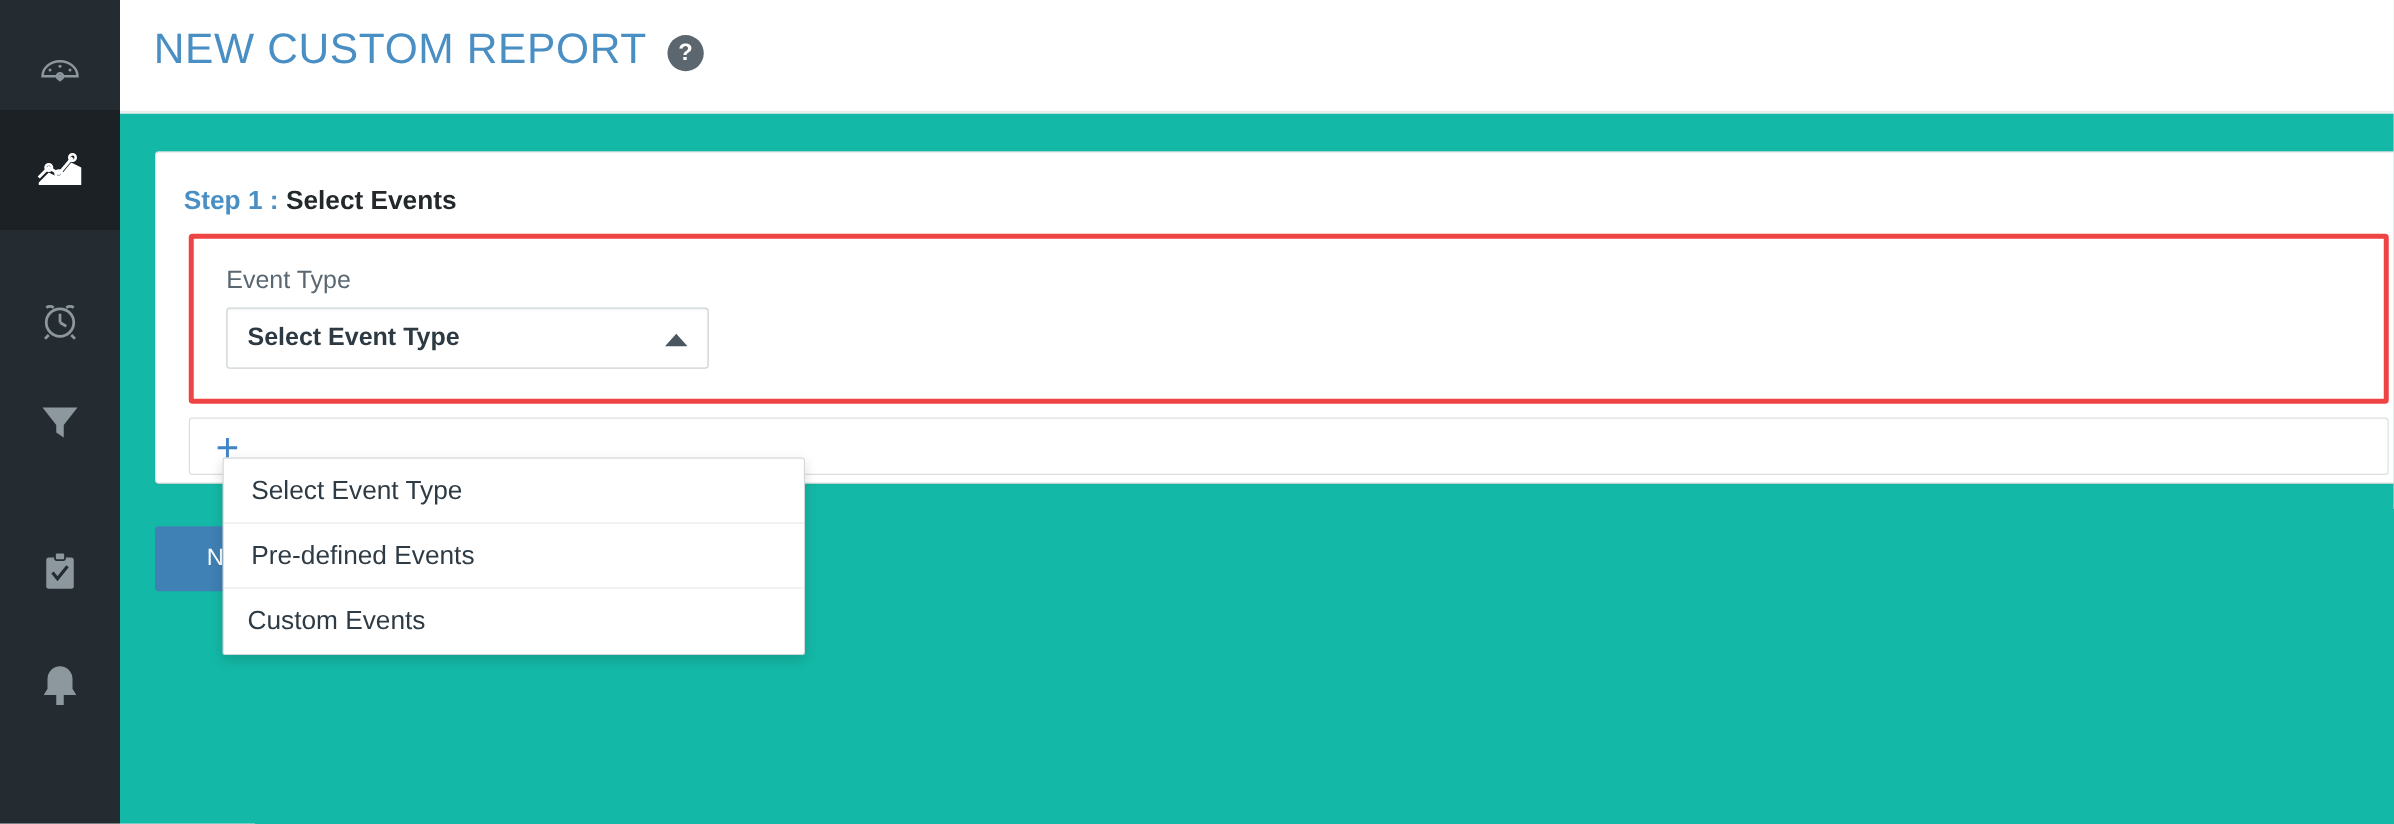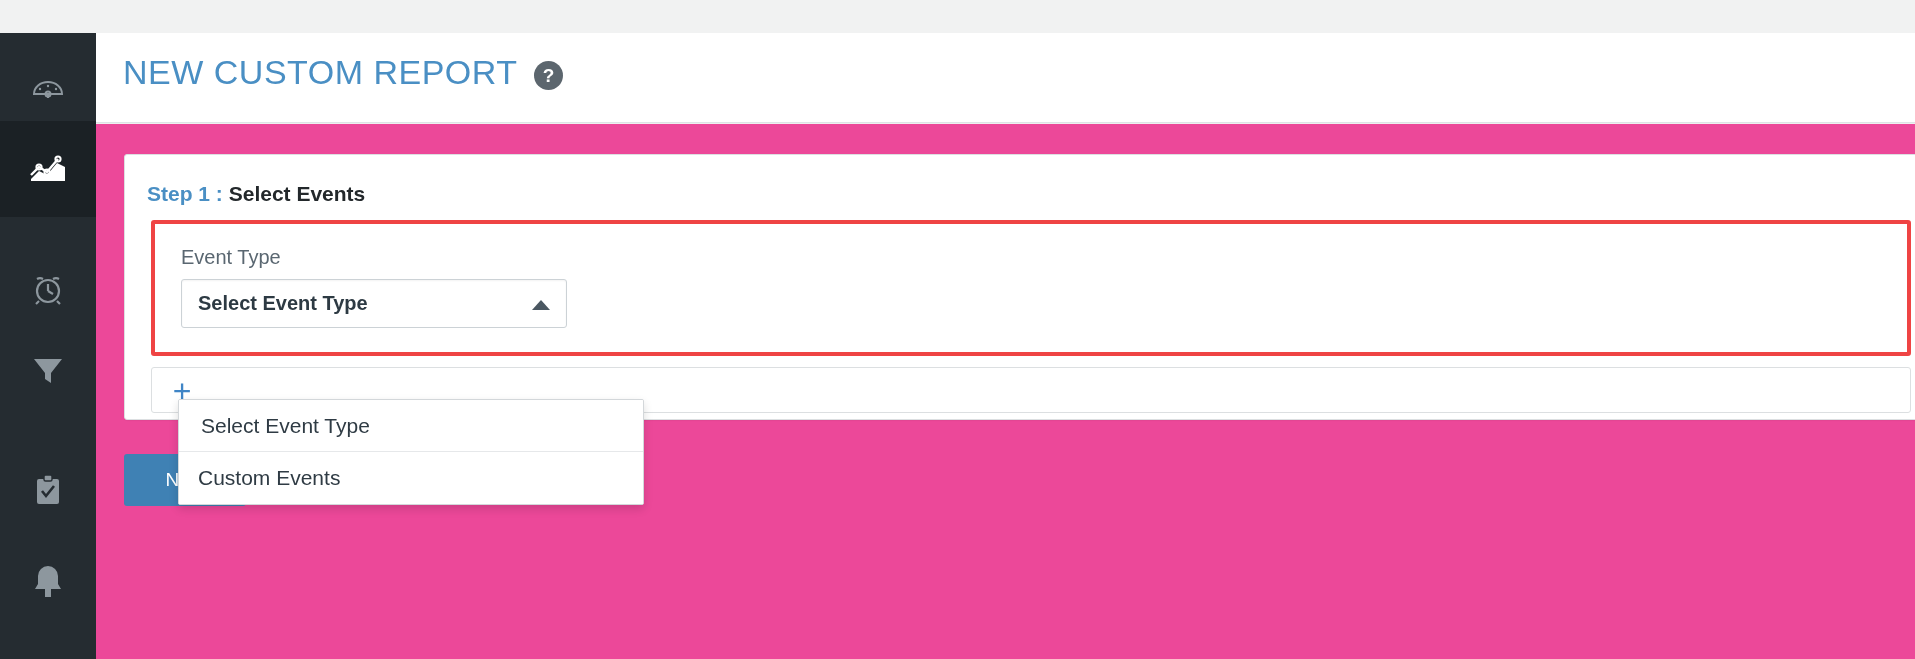--- a/index.html
+++ b/index.html
@@ -9,21 +9,20 @@
     overflow: hidden;
     background: #f1f2f2;
     font-family: "Liberation Sans", sans-serif;
   }
 
   #app {
     position: relative;
     width: 1915px;
     height: 496px;
     background: #eef0f0;
-    margin-top: 33px;
   }
 
   
   #sidebar {
     position: absolute;
     left: 0; top: 0;
     width: 96px; height: 659px;
     background: #252c31;
     z-index: 5;
   }
@@ -66,21 +65,21 @@
     text-align: center;
     cursor: pointer;
     font-family: "Liberation Sans", sans-serif;
   }
 
   
   #content {
     position: absolute;
     left: 96px; top: 91px;
     width: 1819px; height: 568px;
-    background: #ec4899;
+    background: #14b8a6;
   }
 
   #step-card {
     position: absolute;
     left: 28px; top: 30px;
     width: 1810px; height: 266px;
     background: #ffffff;
     border: 1px solid #dcdfe1;
     border-radius: 3px;
     box-shadow: 0 1px 1px rgba(0,0,0,0.04);
@@ -306,16 +305,17 @@
       </div>
 
     </section>
 
     <button id="next-button">Next</button>
 
   </main>
 
   <div id="event-type-dropdown">
     <div class="dropdown-option">Select Event Type</div>
+    <div class="dropdown-option">Pre-defined Events</div>
     <div class="dropdown-option">Custom Events</div>
   </div>
 
 </div>
 
 </body></html>

